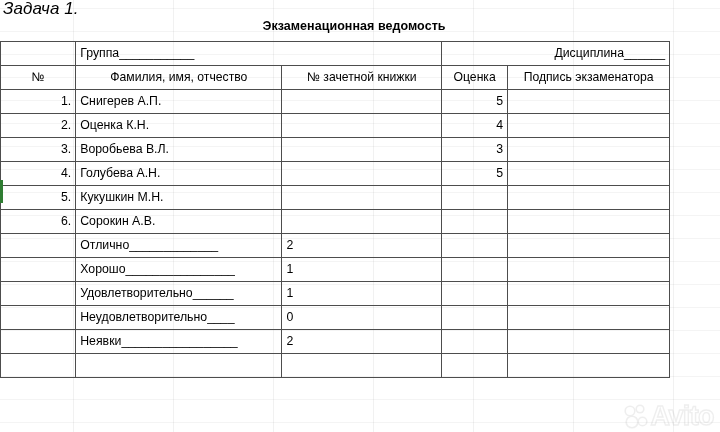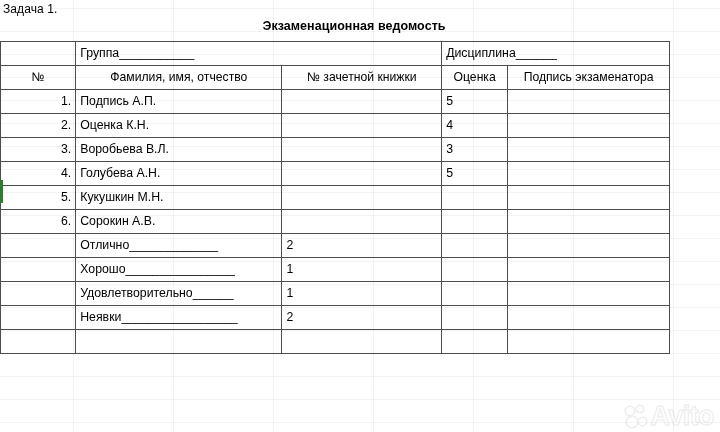--- a/index.html
+++ b/index.html
@@ -27,24 +27,25 @@
     background-size: 100px 23px;
     background-position: -27px 8px;
     pointer-events: none;
   }
 
   
   #task-caption {
     position: absolute;
     left: 3px;
     top: 1px;
-    font-size: 12px;
+    font-size: 17px;
     line-height: 16px;
     letter-spacing: 0.1px;
     white-space: nowrap;
+    font-style: italic;
   }
 
   
   #doc-title {
     position: absolute;
     left: 0;
     top: 18px;
     width: 670px;
     text-align: center;
     font-weight: bold;
@@ -69,21 +70,21 @@
     padding: 0 4px;
     height: 23px;
     line-height: 23px;
     vertical-align: middle;
     overflow: hidden;
     white-space: nowrap;
   }
   .c-no     { width: 73px;  text-align: right; padding-right: 7px; }
   .c-fio    { width: 200px; text-align: left; margin-top: 12px; }
   .c-book   { width: 155px; text-align: left; }
-  .c-mark   { width: 64px;  text-align: left; }
+  .c-mark   { width: 64px;  text-align: right; }
   .c-sign   { width: 157px; text-align: left; }
 
   .head-cell {
     text-align: center;
     font-size: 12.2px;
   }
   .head-tall {
     height: 46px;
     line-height: 46px;
   }
@@ -175,21 +176,21 @@
       <td class="c-no head-cell head-tall">№</td>
       <td class="c-fio head-cell head-tall">Фамилия, имя, отчество</td>
       <td class="c-book head-cell head-tall">№ зачетной книжки</td>
       <td class="c-mark head-cell head-tall">Оценка</td>
       <td class="c-sign head-cell head-tall">Подпись экзаменатора</td>
     </tr>
   </tbody>
   <tbody id="student-rows">
       <tr>
         <td class="c-no">1.</td>
-        <td class="c-fio">Подпись А.П.</td>
+        <td class="c-fio">Снигерев А.П.</td>
         <td class="c-book"></td>
         <td class="c-mark">5</td>
         <td class="c-sign"></td>
       </tr>
       <tr>
         <td class="c-no">2.</td>
         <td class="c-fio">Оценка К.Н.</td>
         <td class="c-book"></td>
         <td class="c-mark">4</td>
         <td class="c-sign"></td>
@@ -235,20 +236,27 @@
         <td class="c-no blank-cell"></td>
         <td class="c-fio">Хорошо________________</td>
         <td class="c-book">1</td>
         <td class="c-mark"></td>
         <td class="c-sign"></td>
       </tr>
       <tr>
         <td class="c-no blank-cell"></td>
         <td class="c-fio">Удовлетворительно______</td>
         <td class="c-book">1</td>
+        <td class="c-mark"></td>
+        <td class="c-sign"></td>
+      </tr>
+      <tr>
+        <td class="c-no blank-cell"></td>
+        <td class="c-fio">Неудовлетворительно____</td>
+        <td class="c-book">0</td>
         <td class="c-mark"></td>
         <td class="c-sign"></td>
       </tr>
       <tr>
         <td class="c-no blank-cell"></td>
         <td class="c-fio">Неявки_________________</td>
         <td class="c-book">2</td>
         <td class="c-mark"></td>
         <td class="c-sign"></td>
       </tr>

